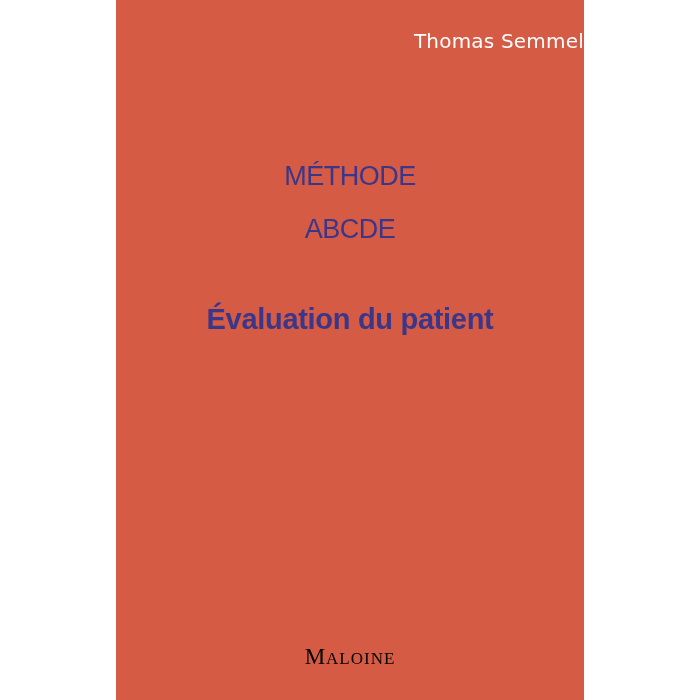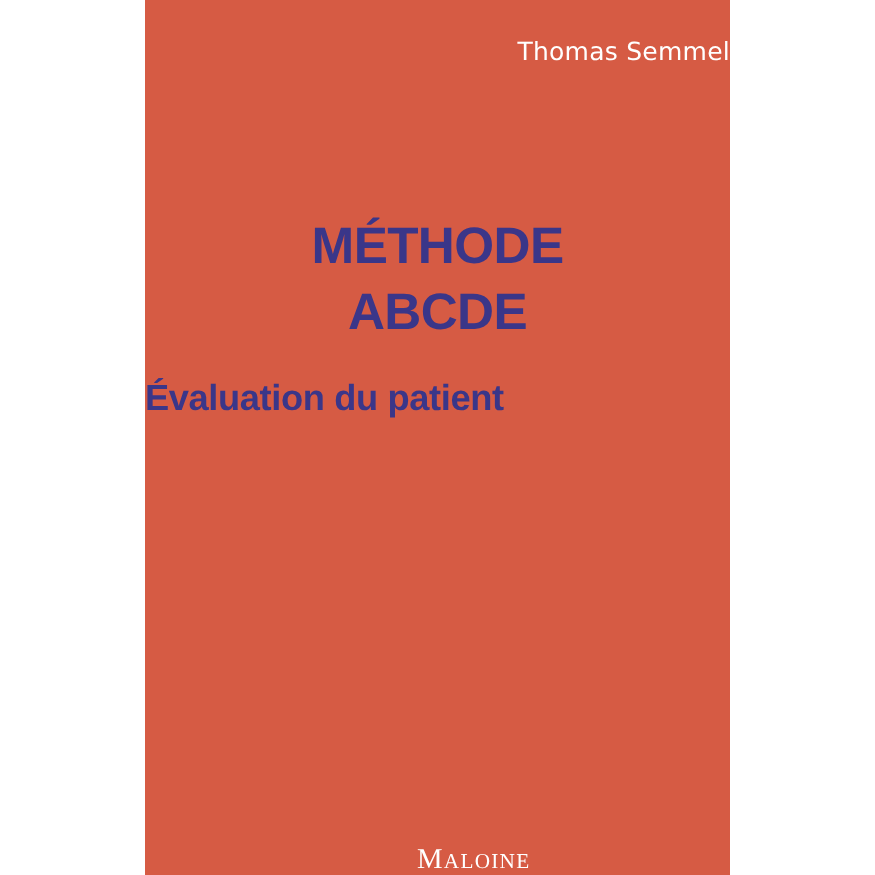--- a/index.html
+++ b/index.html
@@ -36,51 +36,49 @@
     color: #ffffff;
     letter-spacing: 0.2px;
   }
   .title {
     position: absolute;
     top: 150px;
     left: 0;
     width: 100%;
     text-align: center;
     font-family: "Liberation Sans", sans-serif;
-    font-weight: bold;
-    font-size: 41px;
+    font-weight: normal;
+    font-size: 27px;
     line-height: 53px;
     color: #3a3689;
     letter-spacing: -0.5px;
-    margin-top: 20px;
   }
   .subtitle {
     position: absolute;
     top: 297px;
     left: 0;
     width: 100%;
-    text-align: left;
+    text-align: center;
     font-family: "Liberation Sans", sans-serif;
     font-weight: bold;
     font-size: 29px;
     line-height: 45px;
     color: #3a3689;
     letter-spacing: -0.3px;
   }
   .publisher {
     position: absolute;
-    top: 675px;
+    top: 645px;
     left: 0;
     width: 100%;
     text-align: center;
     font-family: "Liberation Serif", serif;
-    color: #ffffff;
+    color: #000000;
     line-height: 1;
     letter-spacing: 1px;
-    padding-left: 29px;
   }
   .pub-initial {
     font-size: 23px;
   }
   .pub-rest {
     font-size: 17px;
   }
 </style>
 </head>
 <body>

